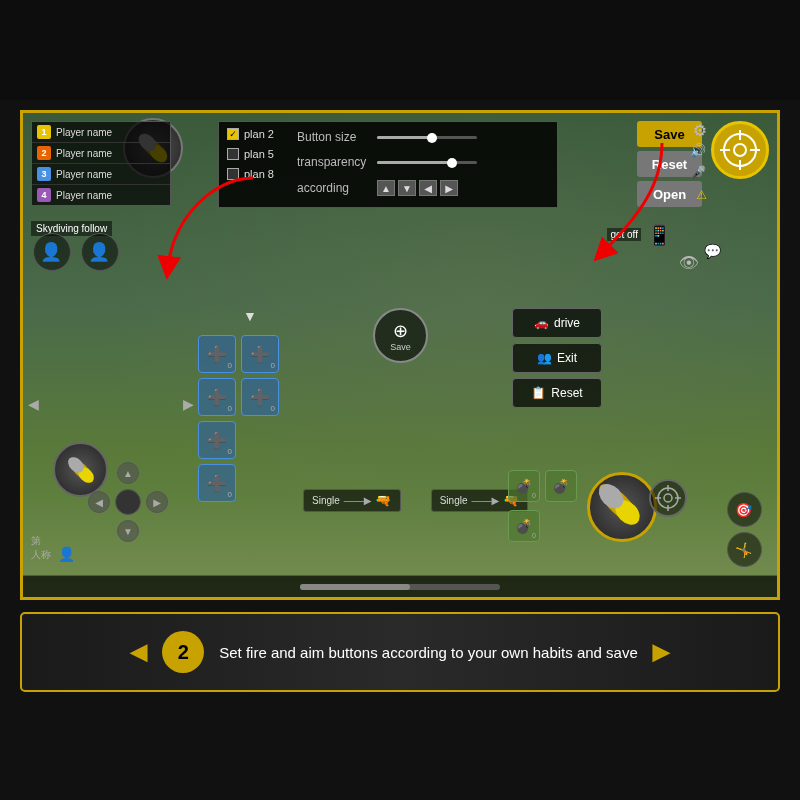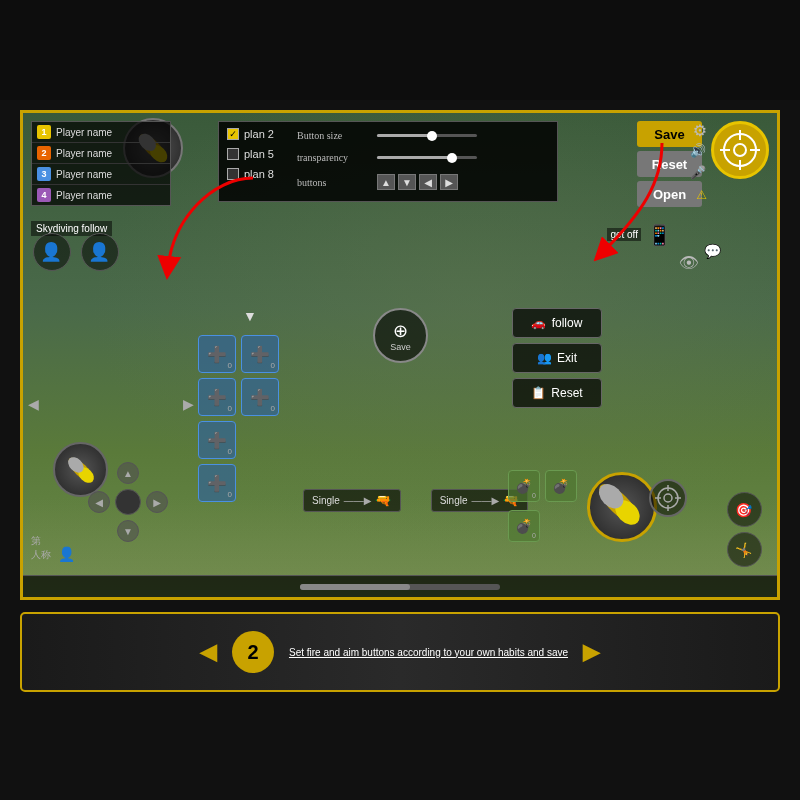--- a/index.html
+++ b/index.html
@@ -181,23 +181,22 @@
     .slider-container {
       display: flex;
       align-items: center;
       margin-bottom: 5px;
       font-size: 10px;
       color: #bbb;
     }
 
     .slider-label {
       width: 80px;
-      font-size: 10px;
+      font-size: 12px;
       color: #bbb;
-      font-family: Liberation Serif, serif;
     }
 
     .slider-track {
       width: 100px;
       height: 3px;
       background: #555;
       border-radius: 2px;
       position: relative;
     }
 
@@ -692,23 +691,22 @@
       display: flex;
       align-items: center;
       justify-content: center;
       font-size: 20px;
       color: #000;
       font-weight: bold;
     }
 
     .caption-text {
       color: #fff;
-      font-size: 10px;
+      font-size: 15px;
       font-weight: 500;
-      text-decoration: underline;
     }
 
     .caption-arrow {
       color: #c8a200;
       font-size: 22px;
       font-weight: bold;
     }
 
     
     .bullet-svg { transform: rotate(135deg); }
@@ -802,21 +800,21 @@
             </div>
           </div>
           <div class="slider-container">
             <span class="slider-label">transparency</span>
             <div class="slider-track">
               <div class="slider-fill" style="width:75%;"></div>
               <div class="slider-thumb" style="left:calc(75% - 5px);"></div>
             </div>
           </div>
           <div class="slider-container">
-            <span class="slider-label">buttons</span>
+            <span class="slider-label">according</span>
             <div style="display:flex; gap:3px;">
               <div style="width:18px;height:16px;background:#555;border:1px solid #777;display:flex;align-items:center;justify-content:center;color:#ddd;font-size:10px;">▲</div>
               <div style="width:18px;height:16px;background:#555;border:1px solid #777;display:flex;align-items:center;justify-content:center;color:#ddd;font-size:10px;">▼</div>
               <div style="width:18px;height:16px;background:#555;border:1px solid #777;display:flex;align-items:center;justify-content:center;color:#ddd;font-size:10px;">◀</div>
               <div style="width:18px;height:16px;background:#555;border:1px solid #777;display:flex;align-items:center;justify-content:center;color:#ddd;font-size:10px;">▶</div>
             </div>
           </div>
         </div>
       </div>
     </div>
@@ -914,21 +912,21 @@
       </div>
       <div class="medkit-item" style="background:transparent;border-color:transparent;"></div>
       <div class="medkit-item">
         ➕<span class="medkit-count">0</span>
       </div>
     </div>
 
     <div class="action-panel">
       <div class="game-btn">
         <span>🚗</span>
-        <span>follow</span>
+        <span>drive</span>
       </div>
       <div class="game-btn">
         <span>👥</span>
         <span>Exit</span>
       </div>
       <div class="game-btn">
         <span>📋</span>
         <span>Reset</span>
       </div>
     </div>

